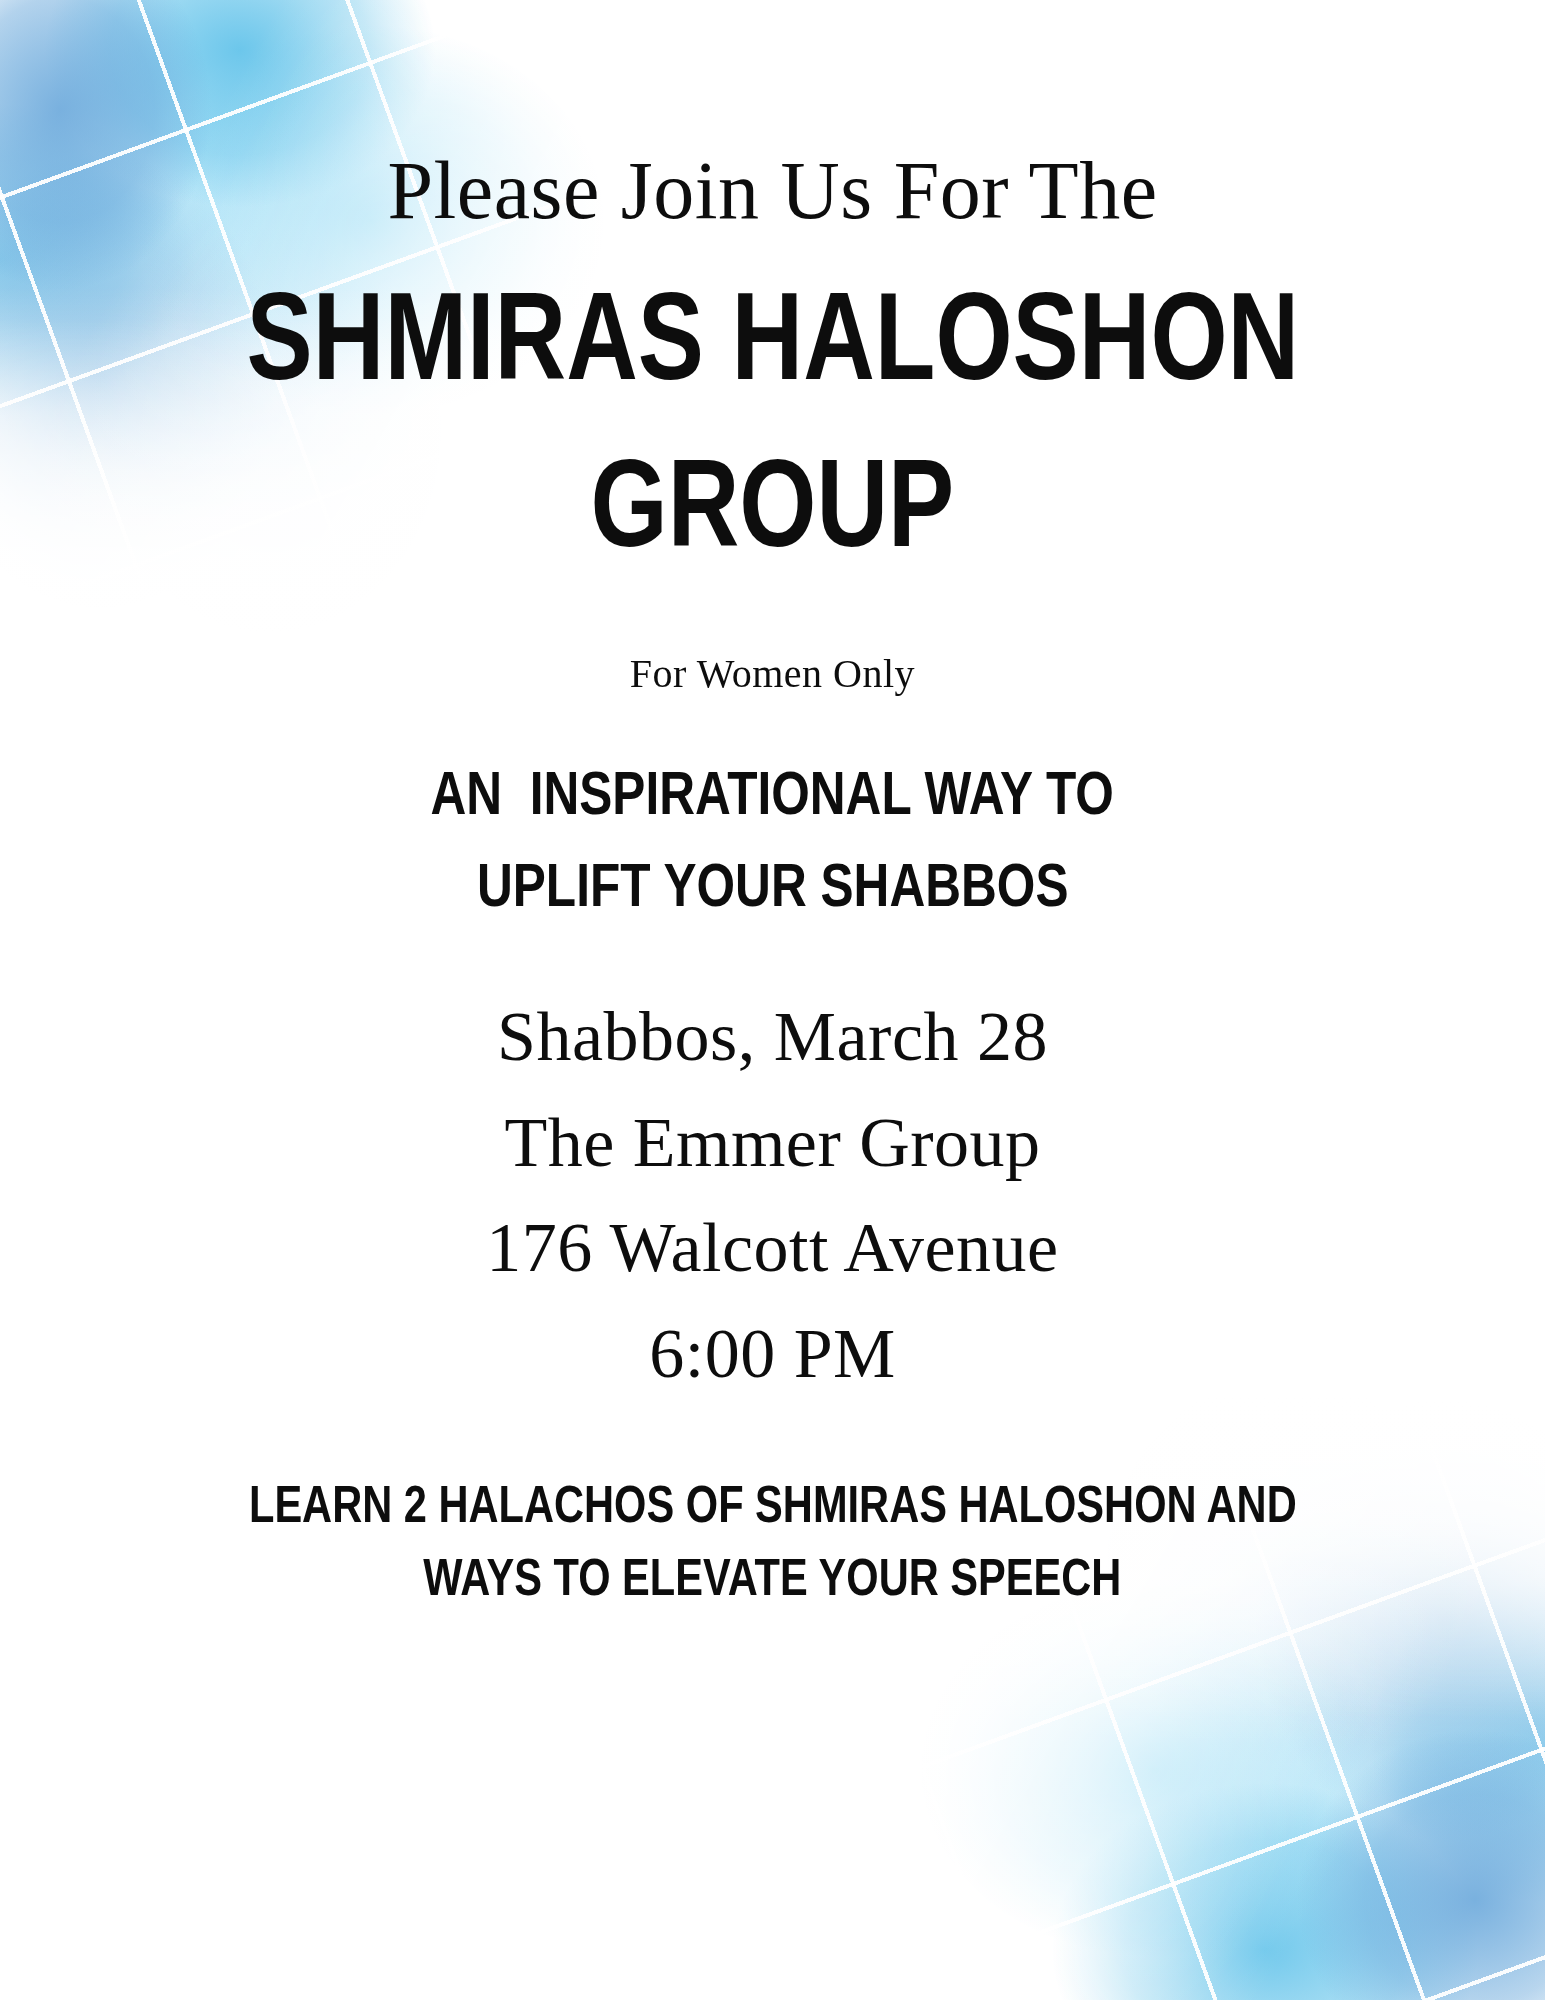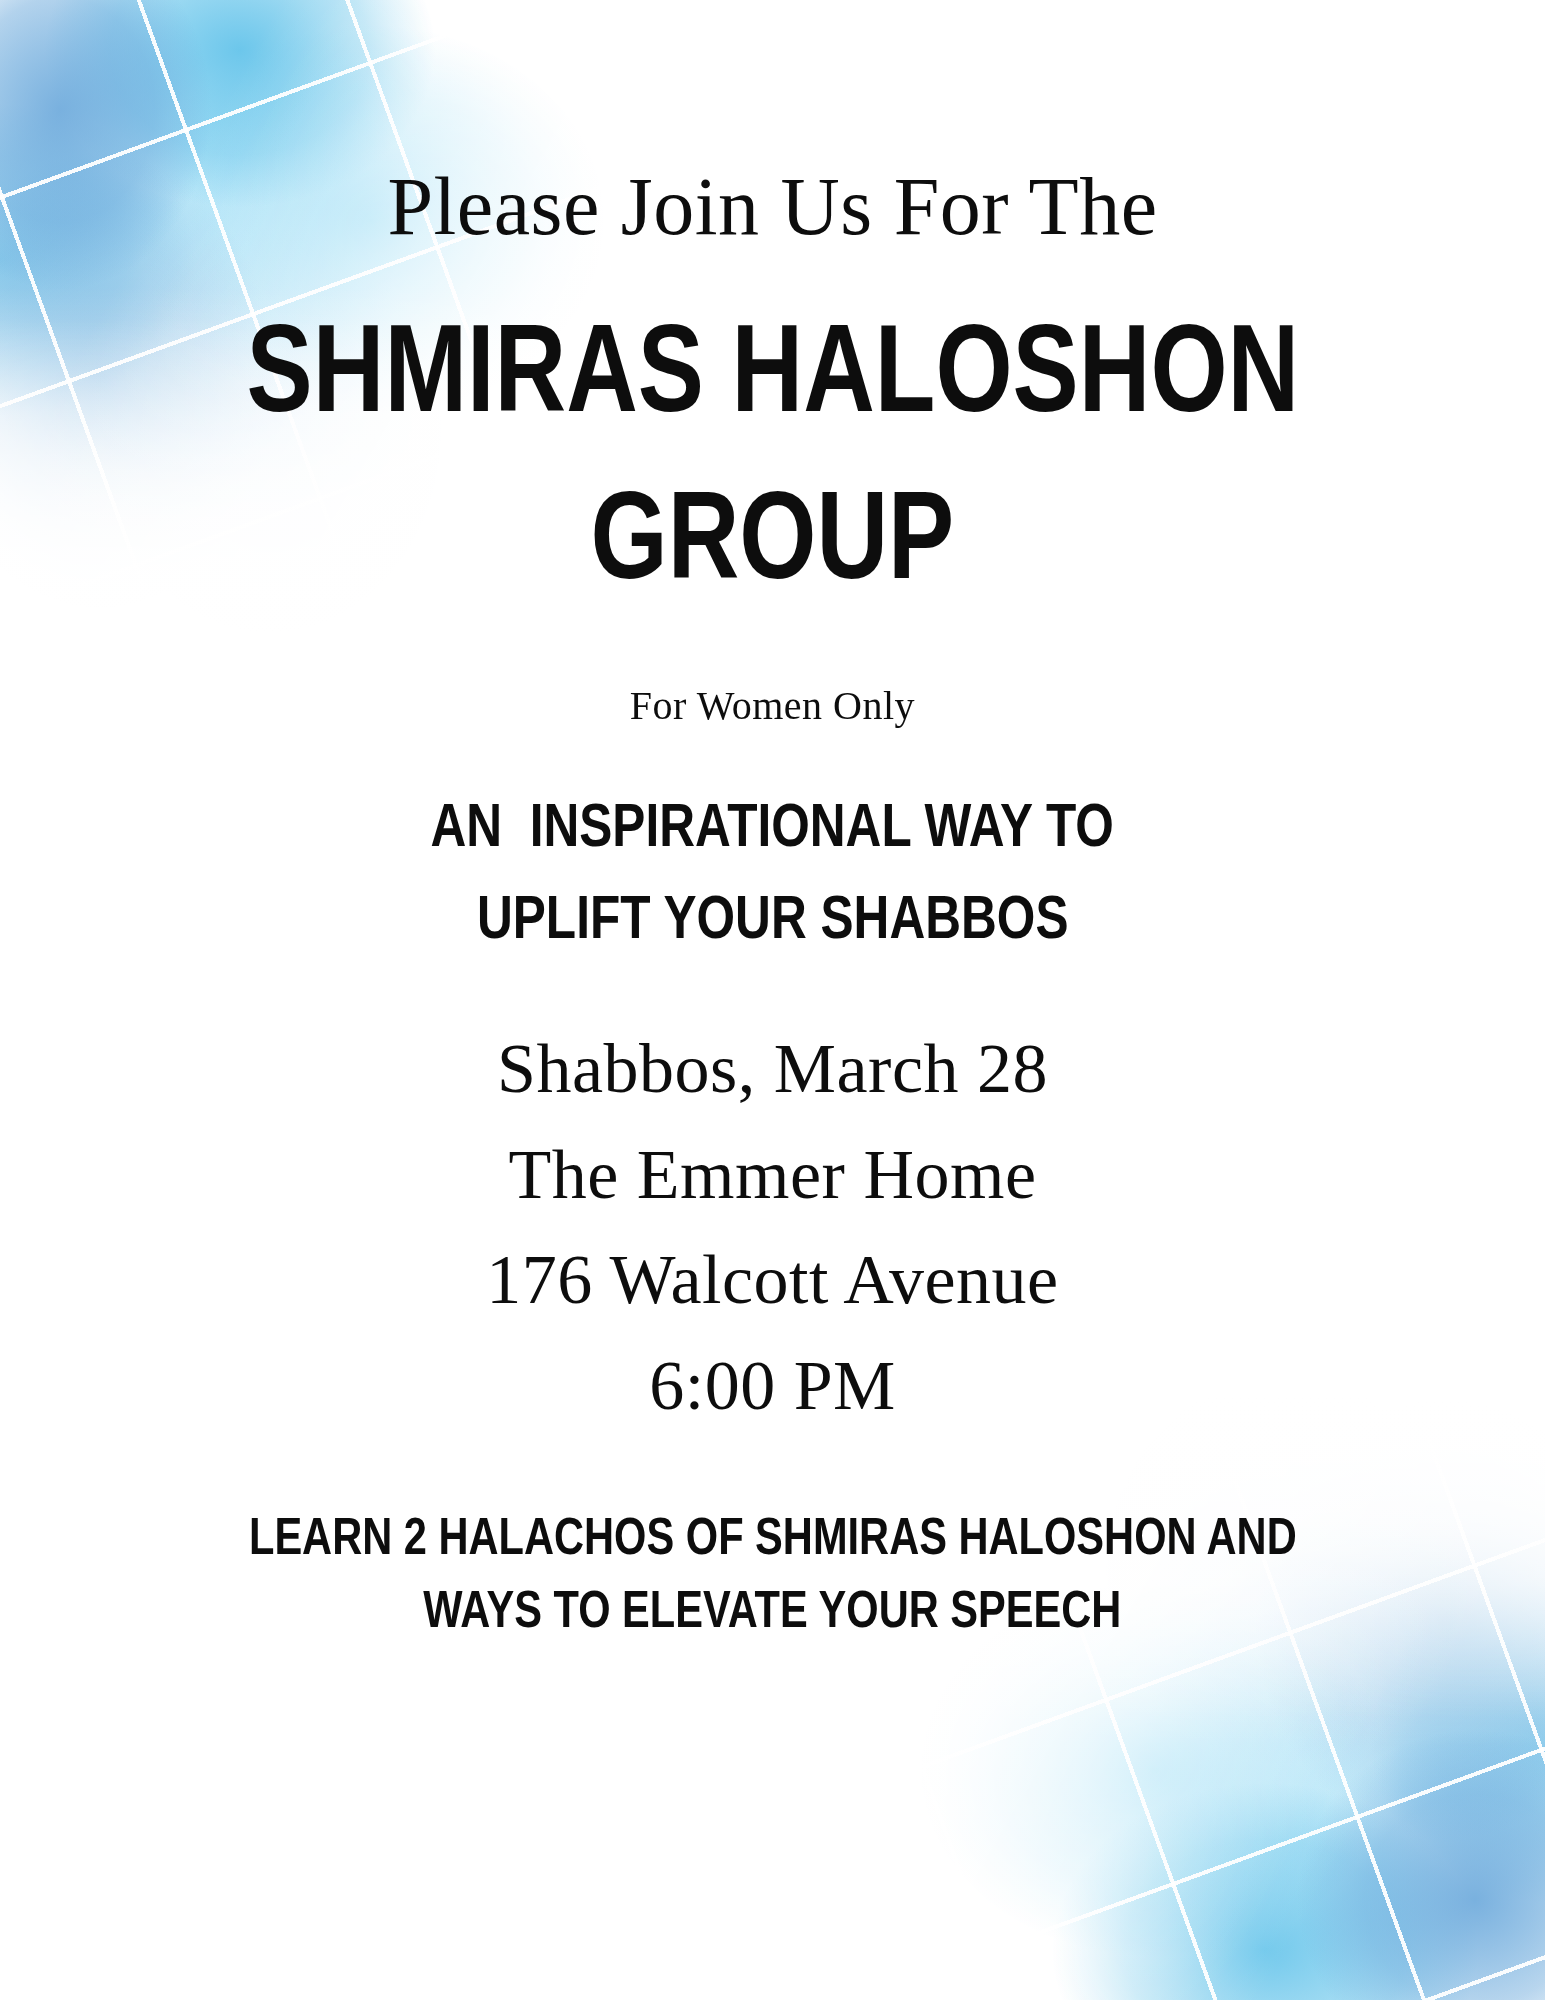--- a/index.html
+++ b/index.html
@@ -138,21 +138,21 @@
     transform-origin: center center;
     font-variant: small-caps;
     text-transform: uppercase;
     letter-spacing: 0px;
     white-space: pre;
   }
 
   .line-join {
     font-size: 82px;
     line-height: 1.0;
-    margin: 16px;
+    margin: 0;
     padding-top: 150px;
   }
 
   .title-main {
     font-size: 124px;
     line-height: 1.08;
     margin: 0;
     padding-top: 38px;
   }
 
@@ -231,21 +231,21 @@
     <p class="tagline">
       <span class="cond-bold" style="display:inline-block;">An  Inspirational Way to</span>
     </p>
 
     <p class="tagline" style="padding-top:6px;">
       <span class="cond-bold" style="display:inline-block;">Uplift Your Shabbos</span>
     </p>
 
     <div class="details">
       <p class="details-line serif-light">Shabbos, March 28</p>
-      <p class="details-line serif-light">The Emmer Home</p>
+      <p class="details-line serif-light">The Emmer Group</p>
       <p class="details-line serif-light">176 Walcott Avenue</p>
       <p class="details-line serif-light">6:00 PM</p>
     </div>
 
     <p class="footer">
       <span class="cond-bold" style="display:inline-block;">Learn 2 Halachos of Shmiras Haloshon and</span>
     </p>
 
     <p class="footer" style="padding-top:6px;">
       <span class="cond-bold" style="display:inline-block;">Ways to Elevate Your Speech</span>

